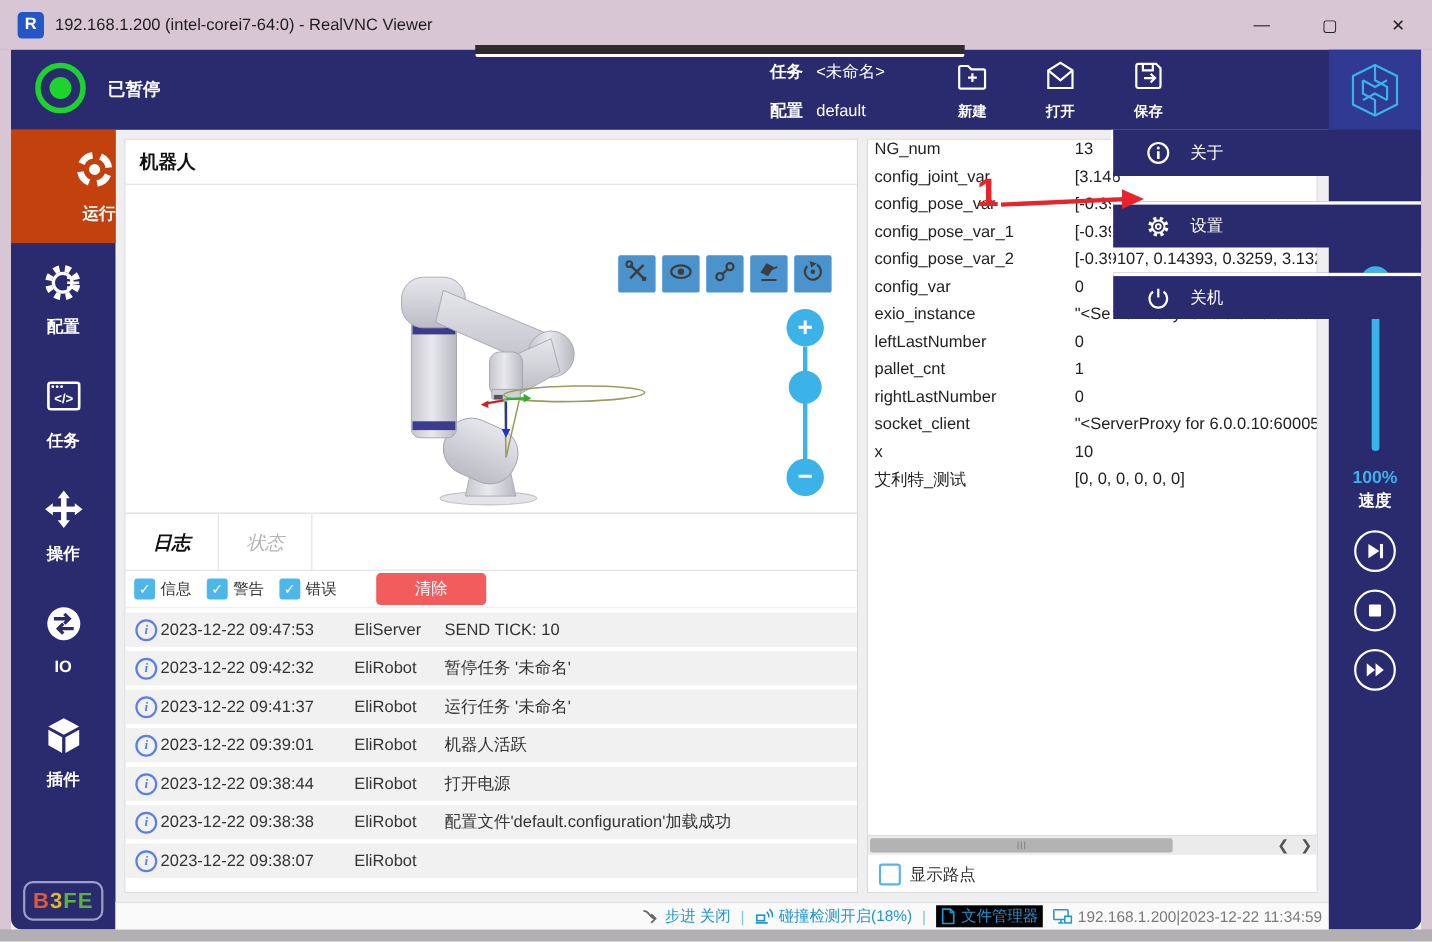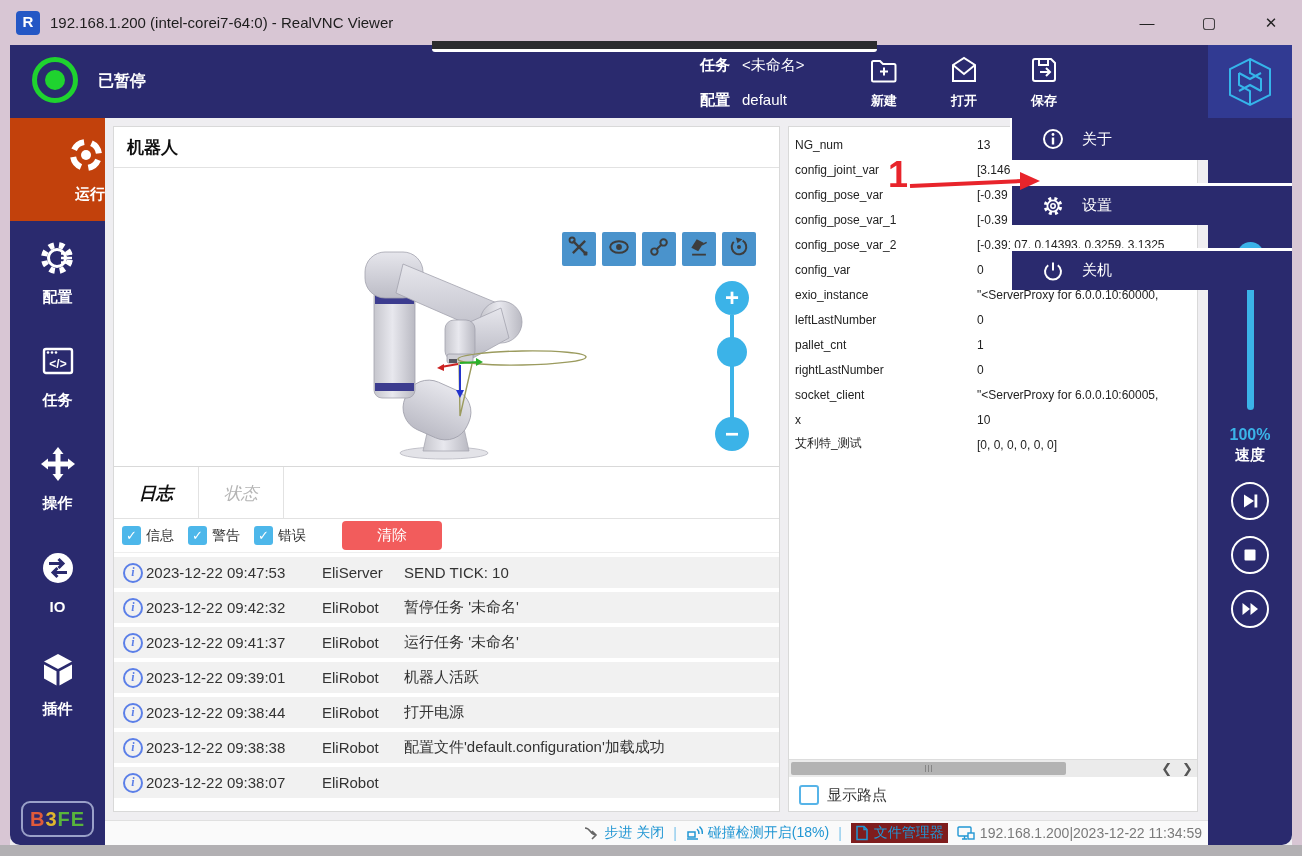--- a/index.html
+++ b/index.html
@@ -70,21 +70,21 @@
   #clear-btn { margin-left:22px; width:100px; height:29px; background:#f25c5c; color:#fff; border:none; border-radius:4px; font-size:15px; cursor:pointer; }
   #log-list { padding-top:4px; }
   .log-row { height:31px; margin-bottom:4px; background:#f1f1f1; display:grid; grid-template-columns:32px 176px 82px auto; align-items:center; font-size:15px; color:#333; }
   .info-ico { width:20px; height:20px; margin-left:9px; border:2px solid #5b7fe8; border-radius:50%; color:#5b7fe8; font-size:12px; font-weight:bold; display:flex; align-items:center; justify-content:center; font-family:"Liberation Serif","DejaVu Serif",serif; font-style:italic; }
 
   
   #vars-panel { left:778px; top:81px; width:410px; height:686px; }
   #vars-header { height:29px; background:#ececec; border-bottom:1px solid #dcdcdc; display:flex; font-size:15px; font-weight:bold; color:#222; }
   #vars-header .hcell1 { width:187px; display:flex; align-items:center; justify-content:center; border-right:1px solid #d5d5d5; }
   #vars-header .caret { margin-left:8px; font-size:12px; }
-  .var-row { height:25px; display:flex; align-items:flex-end; font-size:12px; color:#222; white-space:nowrap; overflow:hidden; }
+  .var-row { height:25px; display:flex; align-items:flex-start; font-size:15px; color:#222; white-space:nowrap; overflow:hidden; }
   .vname { width:184px; padding-left:6px; flex:none; overflow:hidden; }
   .vval { padding-left:4px; overflow:hidden; }
   #vars-scroll { position:absolute; left:0; top:632px; width:408px; height:18px; background:#ebebeb; border-top:1px solid #ddd; }
   #vars-thumb { position:absolute; left:2px; top:2px; width:275px; height:13px; background:#b3b3b3; border-radius:2px; display:flex; align-items:center; justify-content:center; gap:2px; cursor:pointer; }
   #vars-thumb i { display:block; width:1px; height:7px; background:#858585; }
   #vars-scroll .sc-btns { position:absolute; right:4px; top:0; height:17px; display:flex; gap:10px; align-items:center; color:#555; font-size:13px; }
   #waypoint-row { position:absolute; left:10px; top:658px; display:flex; align-items:center; cursor:pointer; }
   #waypoint-box { width:20px; height:20px; border:2px solid #57b4e8; border-radius:3px; background:#fff; margin-right:8px; }
   #waypoint-row .wlbl { font-size:15px; color:#333; }
 
@@ -105,21 +105,21 @@
   .mi-icon { margin-left:30px; width:22px; height:22px; }
   .mi-label { margin-left:18px; color:#fff; font-size:15px; font-weight:normal; }
 
   
   #annot { position:absolute; left:870px; top:100px; width:170px; height:52px; z-index:60; pointer-events:none; }
 
   
   #statusbar { position:absolute; left:95px; top:775px; width:1103px; height:25px; background:#fafafa; border-top:1px solid #e0e0e0; display:flex; align-items:center; justify-content:flex-end; font-size:14px; padding-right:6px; }
   .sb-item { display:flex; align-items:center; gap:5px; color:#2196d3; margin-left:9px; white-space:nowrap; }
   .sb-sep { color:#7fc4ea; margin-left:9px; }
-  #sb-file { background:#7f1d1d; padding:1px 4px; }
+  #sb-file { background:#000000; padding:1px 4px; }
   #sb-conn { color:#7a7a7a; }
 </style>
 </head>
 <body>
 
 <div id="screen">
 
   <div id="titlebar">
     <div class="vnc-logo">
         <span>R</span>

